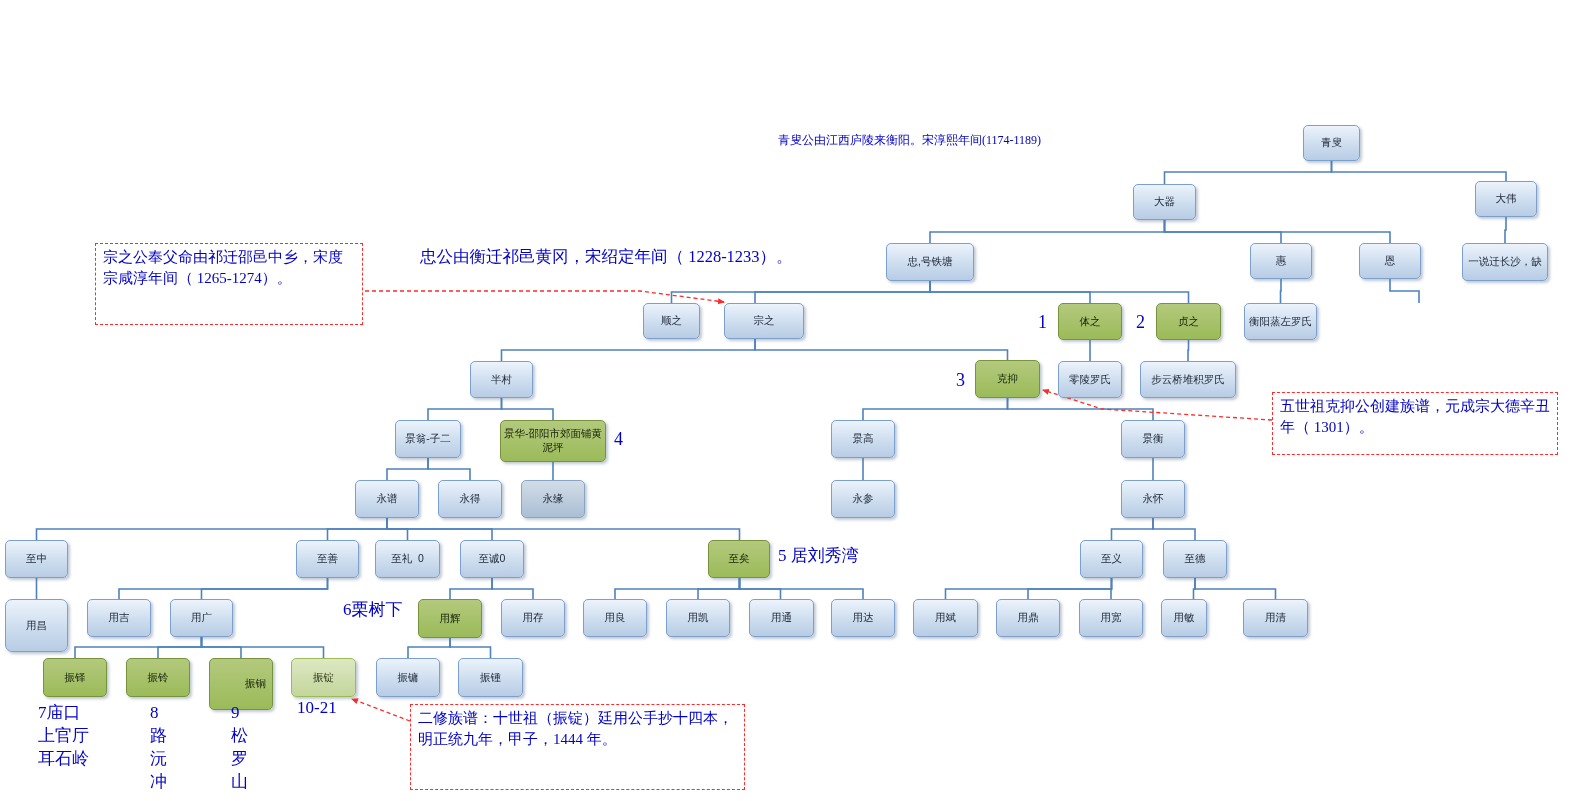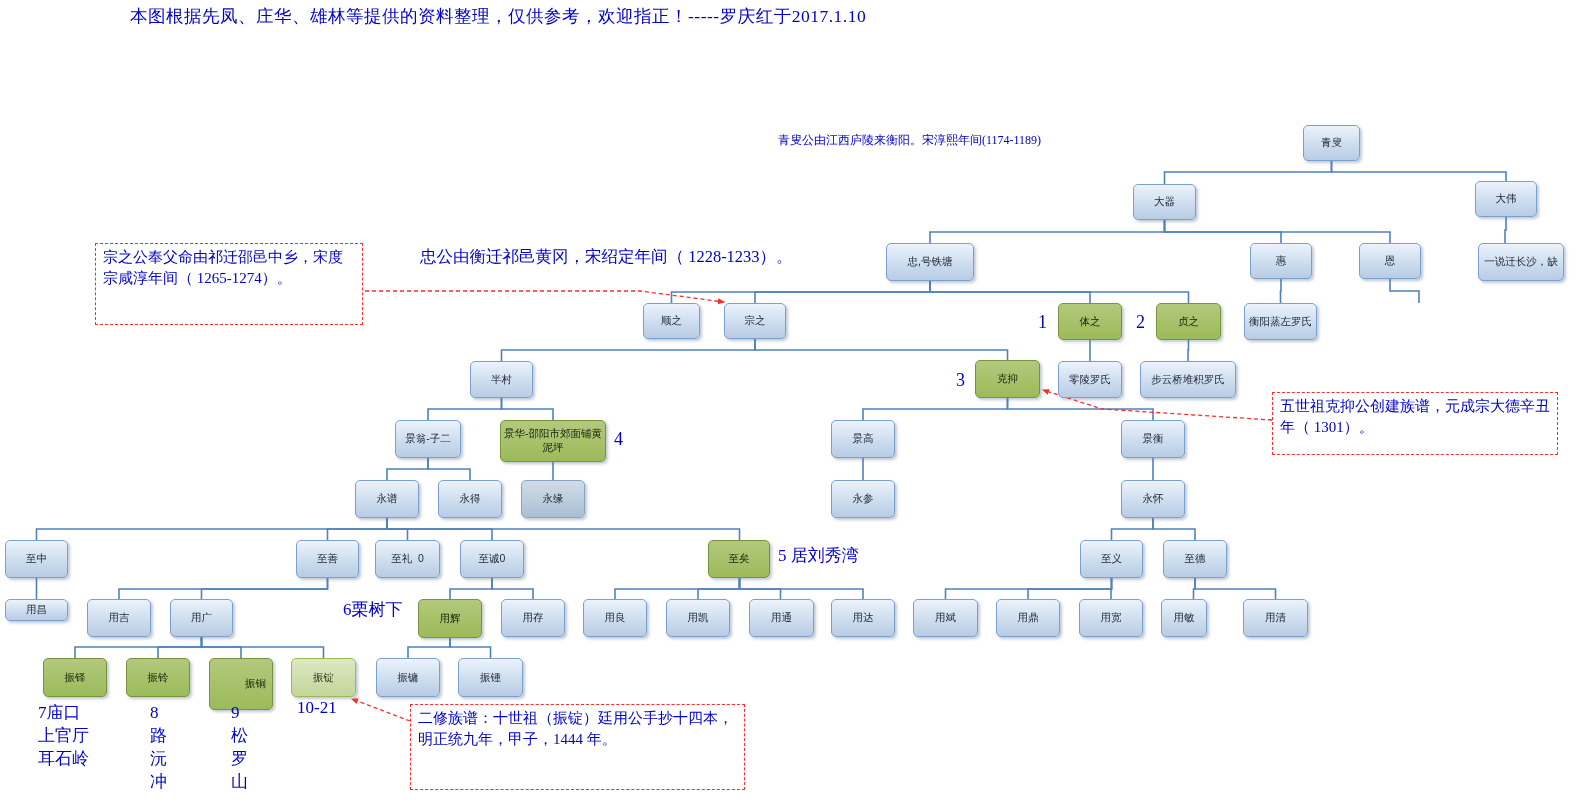--- a/index.html
+++ b/index.html
@@ -109,32 +109,31 @@
         <polyline points="450,638 450,647 408,647 408,658" class="edge"></polyline>
         <polyline points="450,638 450,647 490.5,647 490.5,658" class="edge"></polyline>
       </g>
     <g id="leader-layer">
         <polyline points="365,291 640,291 724,302" class="leader" marker-end="url(#arrowhead)"></polyline>
         <polyline points="1272,420 1102,409 1043,390" class="leader" marker-end="url(#arrowhead)"></polyline>
         <polyline points="410,721 352,699" class="leader" marker-end="url(#arrowhead)"></polyline>
       </g>
   </svg>
 
-  <div class="blue-text title" style="left:130px; top:4px;">本图根据先凤、庄华、雄林等提供的资料整理，仅供参考，欢迎指正！-----罗庆红于2017.1.10</div>
 
   <div class="node-layer">
       <div class="node blue" style="left: 1303px; top: 125px; width: 57px; height: 36px;">青叟</div>
       <div class="node blue" style="left: 1133px; top: 184px; width: 63px; height: 36px;">大器</div>
       <div class="node blue" style="left: 1475px; top: 181px; width: 62px; height: 36px;">大伟</div>
       <div class="node blue" style="left: 886px; top: 243px; width: 88px; height: 38px;">忠,号铁塘</div>
       <div class="node blue" style="left: 1250px; top: 243px; width: 62px; height: 36px;">惠</div>
       <div class="node blue" style="left: 1359px; top: 243px; width: 62px; height: 36px;">恩</div>
-      <div class="node blue" style="left: 1462px; top: 243px; width: 86px; height: 38px; margin-left: 16px;">一说迁长沙，缺</div>
+      <div class="node blue" style="left: 1462px; top: 243px; width: 86px; height: 38px;">一说迁长沙，缺</div>
       <div class="node blue" style="left: 643px; top: 303px; width: 57px; height: 36px;">顺之</div>
-      <div class="node blue" style="left: 724px; top: 303px; width: 62px; height: 36px;">宗之</div>
+      <div class="node blue" style="left: 724px; top: 303px; width: 80px; height: 36px;">宗之</div>
       <div class="node green" style="left: 1058px; top: 303px; width: 64px; height: 37px;">体之</div>
       <div class="node green" style="left: 1156px; top: 303px; width: 65px; height: 37px;">贞之</div>
       <div class="node blue" style="left: 1244px; top: 303px; width: 73px; height: 37px;">衡阳蒸左罗氏</div>
       <div class="node blue" style="left: 470px; top: 361px; width: 63px; height: 37px;">半村</div>
       <div class="node green" style="left: 975px; top: 360px; width: 65px; height: 38px;">克抑</div>
       <div class="node blue" style="left: 1058px; top: 361px; width: 64px; height: 37px;">零陵罗氏</div>
       <div class="node blue" style="left: 1140px; top: 361px; width: 96px; height: 37px;">步云桥堆积罗氏</div>
       <div class="node blue" style="left: 395px; top: 420px; width: 66px; height: 38px;">景翁-子二</div>
       <div class="node green" style="left: 500px; top: 420px; width: 106px; height: 42px;">景华-邵阳市郊面铺黄泥坪</div>
       <div class="node blue" style="left: 831px; top: 420px; width: 64px; height: 38px;">景高</div>
@@ -144,21 +143,21 @@
       <div class="node grayblue" style="left: 521px; top: 480px; width: 64px; height: 38px;">永缘</div>
       <div class="node blue" style="left: 831px; top: 480px; width: 64px; height: 38px;">永参</div>
       <div class="node blue" style="left: 1121px; top: 480px; width: 64px; height: 38px;">永怀</div>
       <div class="node blue" style="left: 5px; top: 540px; width: 63px; height: 38px;">至中</div>
       <div class="node blue" style="left: 296px; top: 540px; width: 63px; height: 38px;">至善</div>
       <div class="node blue" style="left: 375px; top: 540px; width: 65px; height: 38px;">至礼  0</div>
       <div class="node blue" style="left: 460px; top: 540px; width: 64px; height: 38px;">至诚0</div>
       <div class="node green" style="left: 708px; top: 540px; width: 62px; height: 38px;">至矣</div>
       <div class="node blue" style="left: 1080px; top: 540px; width: 63px; height: 38px;">至义</div>
       <div class="node blue" style="left: 1163px; top: 540px; width: 64px; height: 38px;">至德</div>
-      <div class="node blue" style="left: 5px; top: 599px; width: 63px; height: 22px;">用昌</div>
+      <div class="node blue" style="left: 5px; top: 599px; width: 63px; height: 53px; border-radius: 7px;">用昌</div>
       <div class="node blue" style="left: 87px; top: 599px; width: 64px; height: 38px;">用吉</div>
       <div class="node blue" style="left: 170px; top: 599px; width: 63px; height: 38px;">用广</div>
       <div class="node green" style="left: 418px; top: 599px; width: 64px; height: 39px;">用辉</div>
       <div class="node blue" style="left: 501px; top: 599px; width: 64px; height: 38px;">用存</div>
       <div class="node blue" style="left: 583px; top: 599px; width: 64px; height: 38px;">用良</div>
       <div class="node blue" style="left: 666px; top: 599px; width: 64px; height: 38px;">用凯</div>
       <div class="node blue" style="left: 749px; top: 599px; width: 65px; height: 38px;">用通</div>
       <div class="node blue" style="left: 831px; top: 599px; width: 64px; height: 38px;">用达</div>
       <div class="node blue" style="left: 913px; top: 599px; width: 65px; height: 38px;">用斌</div>
       <div class="node blue" style="left: 996px; top: 599px; width: 64px; height: 38px;">用鼎</div>

